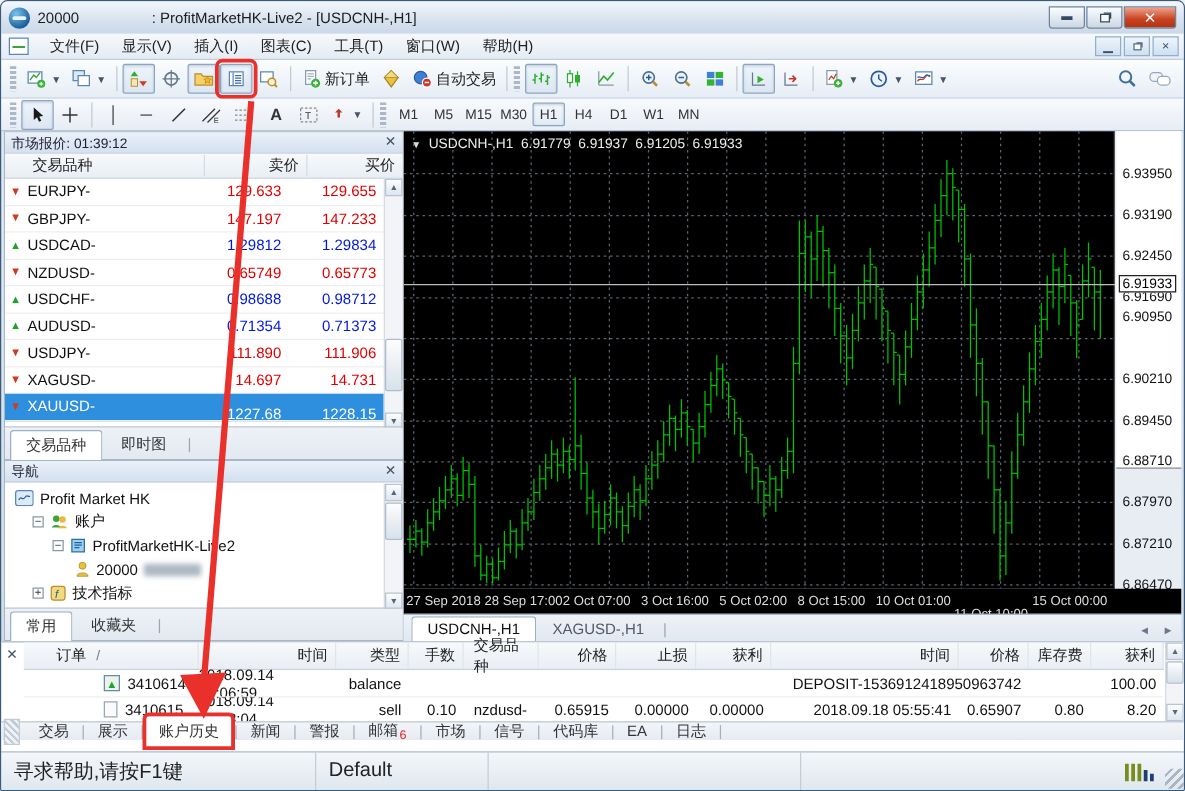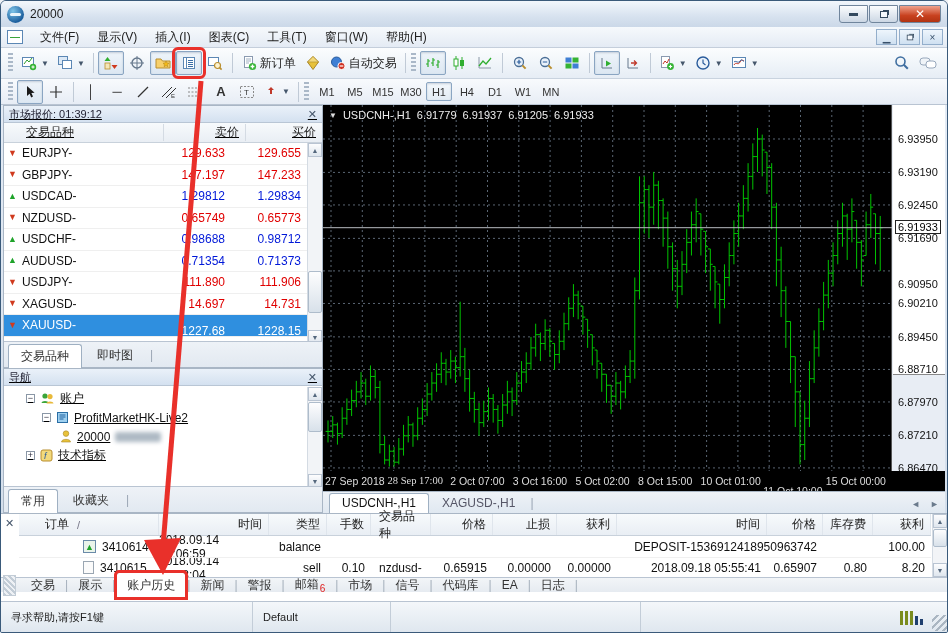--- a/index.html
+++ b/index.html
@@ -39,21 +39,21 @@
   .tb{height:24px;min-width:26px;border:1px solid transparent;border-radius:2px;display:flex;align-items:center;
       justify-content:center;gap:3px;font-size:12px;color:#222;padding:0 3px;flex:0 0 auto;position:relative;}
   .tb.pressed{border-color:#8aa5c2;background:linear-gradient(#eef4fa,#dce7f2);box-shadow:inset 0 1px 2px rgba(70,90,120,.25);}
   .tb.redframe{outline:3px solid #e9302a;outline-offset:1px;}
   .dd{font-size:8px;color:#44566b;margin-left:1px;}
   .tficon{font-size:13px;color:#333;}
   .tfbtn{height:19px;min-width:26px;border:1px solid transparent;border-radius:2px;display:flex;align-items:center;
          justify-content:center;font-size:11px;color:#333;flex:0 0 auto;margin:0 1px;}
   .tfbtn.active{border-color:#8aa5c2;background:linear-gradient(#f4f8fc,#e2ebf4);box-shadow:inset 0 1px 2px rgba(70,90,120,.25);}
   
-  .panel{position:absolute;background:#fff;border:1px solid #a9b6c5;text-decoration:underline;}
+  .panel{position:absolute;background:#fff;border:1px solid #a9b6c5;}
   .phead{height:17px;background:linear-gradient(#eaf1f9,#d4e1f0);border-bottom:1px solid #b9c6d5;display:flex;
          align-items:center;font-size:11px;color:#223;padding:0 5px;}
   .pclose{margin-left:auto;font-size:11px;color:#44556a;line-height:1;}
   .mw-cols{height:20px;display:flex;background:linear-gradient(#f7fafc,#e9eef4);border-bottom:1px solid #c8d1db;
            font-size:12px;color:#222;align-items:center;}
   .mw-c0{flex:1;padding-left:22px;border-right:1px solid #d4dbe3;}
   .mw-c1{width:82px;text-align:right;padding-right:6px;border-right:1px solid #d4dbe3;}
   .mw-c2{width:76px;text-align:right;padding-right:6px;}
   .mwrow{height:21.5px;display:flex;align-items:center;font-size:12px;border-bottom:1px solid #efefef;color:#111;}
   .mwrow .sym{flex:1;padding-left:4px;display:flex;align-items:center;gap:5px;}
@@ -119,40 +119,41 @@
             border-top:1px solid #b9c4d2;display:flex;align-items:center;font-size:12px;color:#333;padding-left:2px;}
   .dockgrip{width:13px;height:21px;margin-right:6px;background:repeating-linear-gradient(45deg,#c2ccd6 0 2px,#eef1f5 2px 4px);
             border:1px solid #c2ccd6;flex:0 0 auto;}
   .ttab{padding:3px 9px;white-space:nowrap;}
   .ttab.active{background:#fff;border:1px solid #9fb0c2;border-bottom:none;border-radius:3px 3px 0 0;padding:4px 10px;}
   .ttab.redbox{outline:3px solid #e9302a;outline-offset:-1px;}
   .tdiv{color:#a5b0bc;margin:0 1px;}
   .badge{color:#e02020;font-size:10px;vertical-align:sub;margin-left:1px;}
   
   .statusbar{position:absolute;left:0;top:600px;width:948px;height:31px;background:linear-gradient(#f4f7fa,#dfe7ef);
-             border-top:1px solid #b9c4d2;display:flex;align-items:center;font-size:11px;color:#222;}
+             border-top:1px solid #b9c4d2;display:flex;align-items:center;font-size:16px;color:#222;}
   .ssec{padding:0 10px;height:100%;display:flex;align-items:center;border-right:1px solid #c3cdd8;}
   .connbars{margin-left:auto;margin-right:26px;display:flex;align-items:flex-end;gap:2px;height:16px;}
   .cbar{width:3px;background:#7a8c1e;}
   .cbar.b{background:#1f3f6e;}
   .gripcorner{position:absolute;right:1px;bottom:1px;width:16px;height:16px;
      background:repeating-linear-gradient(135deg,transparent 0 3px,#aab6c2 3px 5px);}
   
   .overlay{position:absolute;left:0;top:0;width:948px;height:633px;pointer-events:none;z-index:50;}
   svg text{font-family:"Liberation Sans",sans-serif;}
 </style>
 </head>
 <body>
 
 <div class="win">
 
   <div class="titlebar">
     <span class="logo"></span>
     <span>20000</span>
     <span class="t-redact"></span>
+    <span>: ProfitMarketHK-Live2 - [USDCNH-,H1]</span>
     <span class="winbtns">
       <span class="wbtn">
           <span class="minbar"></span>
         </span>
       <span class="wbtn">
           <span class="restico"></span>
         </span>
       <span class="wbtn close">✕</span>
     </span>
   </div>
@@ -506,20 +507,27 @@
       <span class="tabdiv">|</span>
     </div>
   </div>
 
   <div class="panel" style="left:2px;top:367px;width:320px;height:145px;">
     <div class="phead">
       <span>导航</span>
       <span class="pclose">✕</span>
     </div>
     <div class="tree">
+      <div class="trow" style="padding-left:8px;">
+        <svg width="15" height="13" viewBox="0 0 15 13">
+            <rect x=".5" y=".5" width="14" height="12" rx="2" fill="#dce9f6" stroke="#5b87b4"></rect>
+            <path d="M3 8c2-4 3 1 5-2s2 0 4-1" stroke="#2a5c9c" fill="none"></path>
+          </svg>
+        <span>Profit Market HK</span>
+      </div>
       <div class="trow" style="padding-left:22px;">
         <span class="expand">−</span>
         <svg width="15" height="13" viewBox="0 0 15 13">
             <circle cx="5" cy="4" r="2.6" fill="#3aa53a"></circle>
             <path d="M1.5 11c0-2.7 7-2.7 7 0z" fill="#3aa53a"></path>
             <circle cx="10" cy="4.6" r="2.6" fill="#e8b93a"></circle>
             <path d="M6.5 11.6c0-2.7 7-2.7 7 0z" fill="#e8b93a"></path>
           </svg>
         <span>账户</span>
       </div>
@@ -957,32 +965,32 @@
             <line x1="554.84" y1="128.54001759014992" x2="557.24" y2="128.54001759014992"></line>
           </g>
           <line x1="0" y1="122.69129287598862" x2="569" y2="122.69129287598862" stroke="#b8bcc0" stroke-width="1"></line>
         </svg>
     </div>
     <div class="paxis" id="paxis">
         <div class="plabel" style="top: 27.993px;">6.93950</div>
         <div class="plabel" style="top: 61.4142px;">6.93190</div>
         <div class="plabel" style="top: 93.956px;">6.92450</div>
         <div class="plabel" style="top: 127.377px;">6.91690</div>
-        <div class="plabel" style="top: 173px; text-align: right;">6.90950</div>
+        <div class="plabel" style="top: 143px; text-align: right;">6.90950</div>
         <div class="plabel" style="top: 192.461px;">6.90210</div>
         <div class="plabel" style="top: 225.882px;">6.89450</div>
         <div class="plabel" style="top: 258.424px;">6.88710</div>
         <div class="plabel" style="top: 290.966px;">6.87970</div>
         <div class="plabel" style="top: 324.387px;">6.87210</div>
         <div class="plabel" style="top: 356.929px;">6.86470</div>
         <div class="ptag" style="top: 114.691px;">6.91933</div>
       </div>
     <div class="taxis" id="taxis">
         <div class="tlabel" style="left: 2px;">27 Sep 2018</div>
-        <div class="tlabel" style="left: 64.6px; font-family: Liberation Serif, serif;">28 Sep 17:00</div>
+        <div class="tlabel" style="left: 64.6px;">28 Sep 17:00</div>
         <div class="tlabel" style="left: 127.2px;">2 Oct 07:00</div>
         <div class="tlabel" style="left: 189.8px;">3 Oct 16:00</div>
         <div class="tlabel" style="left: 252.4px;">5 Oct 02:00</div>
         <div class="tlabel" style="left: 315px;">8 Oct 15:00</div>
         <div class="tlabel" style="left: 377.6px;">10 Oct 01:00</div>
         <div class="tlabel" style="left: 440.2px; margin-top: 10px;">11 Oct 10:00</div>
         <div class="tlabel" style="left: 502.8px;">15 Oct 00:00</div>
       </div>
     <div class="ctabs">
       <span class="ctab active">USDCNH-,H1</span>

